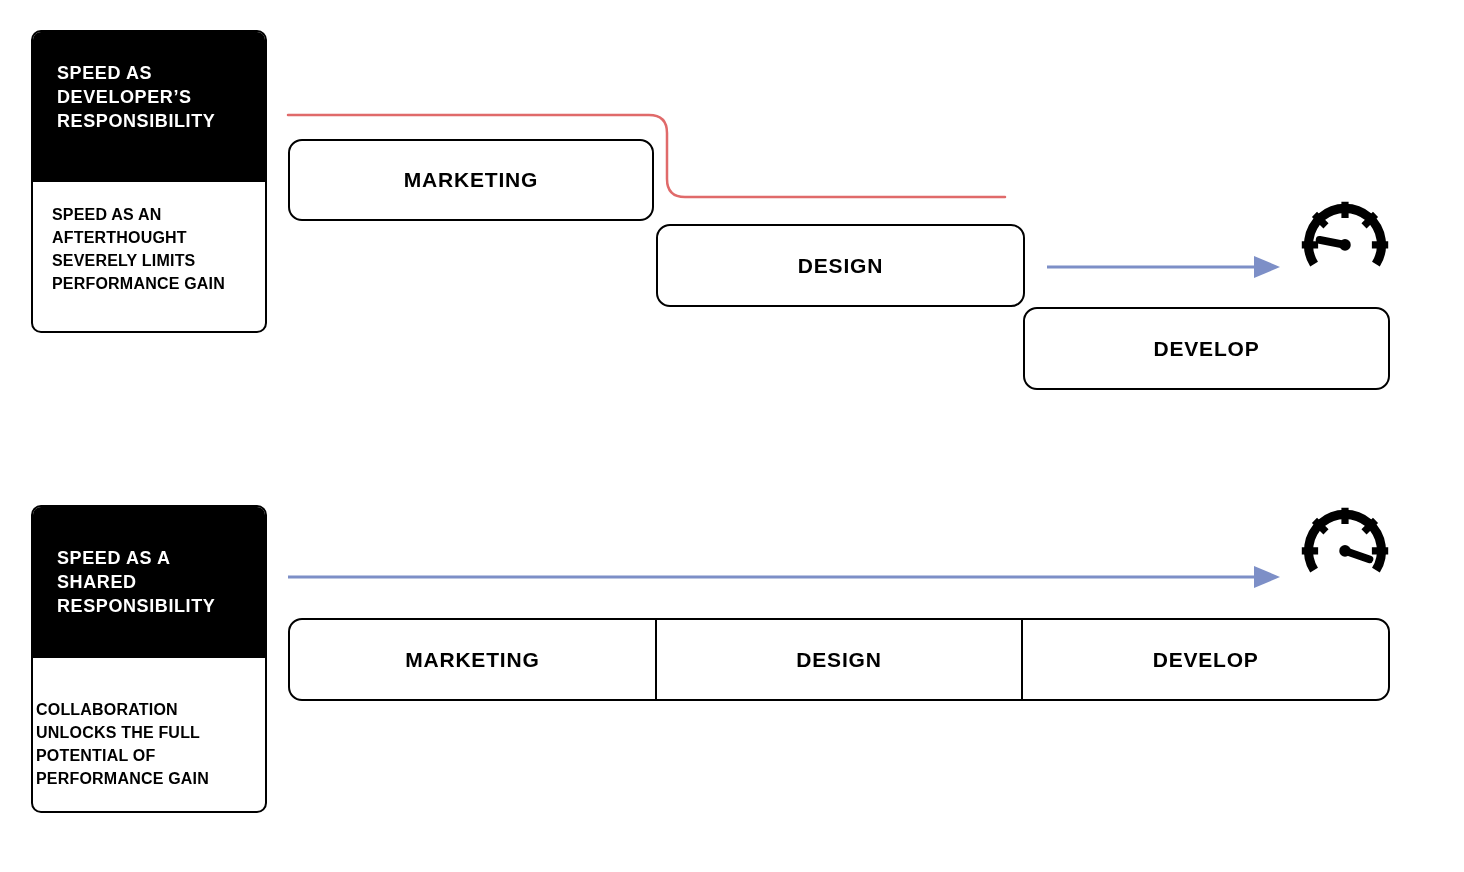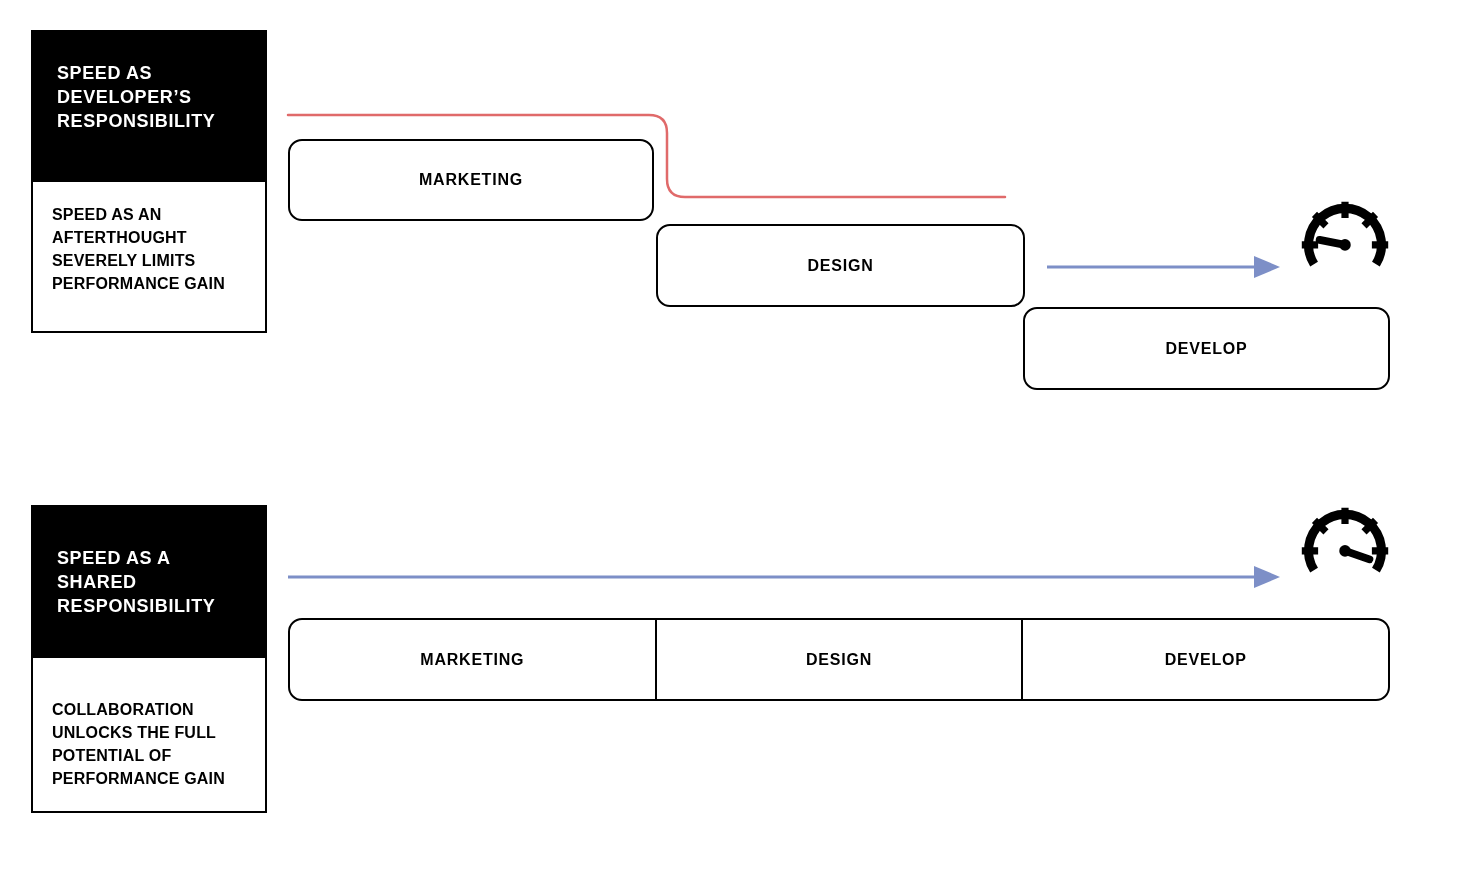--- a/index.html
+++ b/index.html
@@ -20,53 +20,53 @@
   svg.overlay{
     position:absolute;left:0;top:0;width:1464px;height:872px;
     pointer-events:none;
   }
   .red-line{stroke:var(--red,#e06a6a);stroke-width:2.5;fill:none;stroke-linecap:round;}
   .blue-line{stroke:var(--blue,#7d8fc7);stroke-width:3;fill:none;}
   .blue-head{fill:var(--blue,#7d8fc7);stroke:none;}
 
   .card{
     position:absolute;left:31px;width:236px;
-    border:2px solid var(--ink,#000);border-radius:0;
+    border:2px solid var(--ink,#000);border-radius:10px;
     background:var(--paper,#fff);
     box-sizing:border-box;overflow:hidden;
   }
   .card-head{
     background:var(--ink,#000);color:var(--paper,#fff);
     font-weight:bold;white-space:pre-line;
     font-size:18px;line-height:1.33;letter-spacing:.6px;
     box-sizing:border-box;
   }
   .card-body{
     color:var(--ink,#000);font-weight:bold;white-space:pre-line;
     font-size:16px;line-height:1.44;letter-spacing:.2px;
     box-sizing:border-box;
   }
   #card-waterfall{top:30px;height:303px;}
   #card-waterfall .card-head{height:150px;padding:30px 14px 0 24px;}
   #card-waterfall .card-body{padding:21px 10px 0 19px;}
   #card-shared{top:505px;height:308px;}
   #card-shared .card-head{height:151px;padding:40px 14px 12px 24px;}
-  #card-shared .card-body{padding:40px 10px 0 19px;}
+  #card-shared .card-body{padding:40px 10px 0 3px;}
 
   .pbox{
     position:absolute;
     border:2px solid var(--ink,#000);border-radius:14px;
     background:var(--paper,#fff);
     display:flex;align-items:center;justify-content:center;
     box-sizing:border-box;
   }
   #box-marketing{left:288px;top:139px;width:366px;height:82px;}
   #box-design{left:656px;top:224px;width:369px;height:83px;}
   #box-develop{left:1023px;top:307px;width:367px;height:83px;}
-  .plabel{font-weight:bold;font-size:16px;letter-spacing:.8px;}
+  .plabel{font-weight:bold;font-size:21px;letter-spacing:.8px;}
 
   .phase-row{
     position:absolute;left:288px;top:618px;width:1102px;height:83px;
     border:2px solid var(--ink,#000);border-radius:14px;
     background:var(--paper,#fff);
     display:flex;box-sizing:border-box;overflow:hidden;
   }
   .phase-cell{
     flex:1;display:flex;align-items:center;justify-content:center;
     border-right:2px solid var(--ink,#000);

